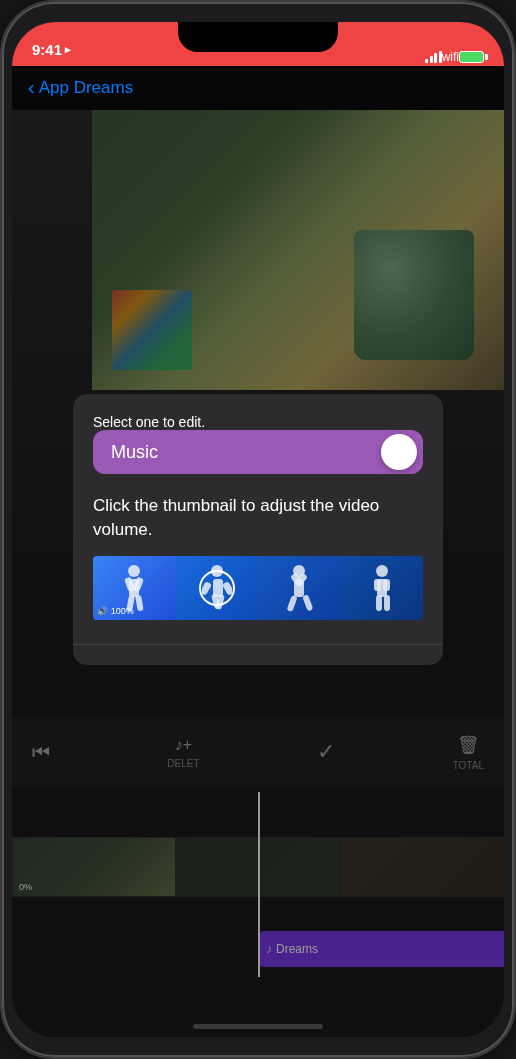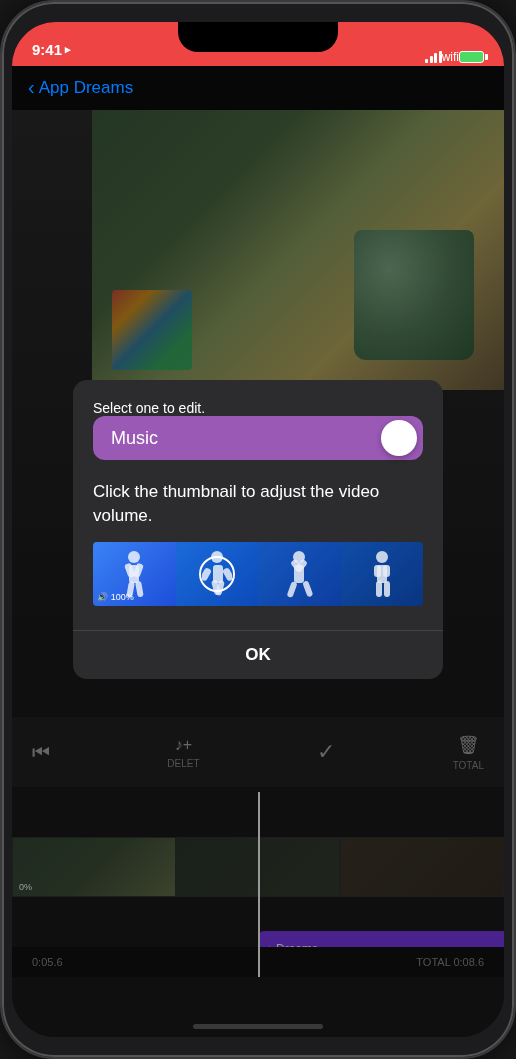--- a/index.html
+++ b/index.html
@@ -582,24 +582,20 @@
         </div>
       </div>
 
       <div class="music-track">
         <span class="music-note-icon">♪</span>
         <span class="music-track-label">Dreams</span>
       </div>
 
       <div class="playhead"></div>
 
-      <div class="timestamp-bar">
-        <span class="timestamp">0:05.6</span>
-        <span class="timestamp">TOTAL 0:08.6</span>
-      </div>
     </div>
 
     <div class="dialog-overlay">
       <div class="dialog">
 
         <div class="dialog-title">Select one to edit.</div>
 
         <div class="toggle-row">
           <span class="toggle-label">Music</span>
           <div class="toggle-knob"></div>
@@ -656,22 +652,19 @@
                 <rect x="7" y="16" width="7" height="12" rx="3" class="figure-silhouette"></rect>
                 <rect x="16" y="16" width="7" height="12" rx="3" class="figure-silhouette"></rect>
                 <rect x="9" y="32" width="6" height="16" rx="3" class="figure-silhouette"></rect>
                 <rect x="17" y="32" width="6" height="16" rx="3" class="figure-silhouette"></rect>
               </svg>
             </div>
           </div>
         </div>
 
         <div class="dialog-divider"></div>
-        <div class="dialog-ok-btn">
-          <span class="dialog-ok-label">OK</span>
-        </div>
 
       </div>
     </div>
 
     <div class="home-indicator"></div>
   </div>
 </div>
 
 </body></html>

